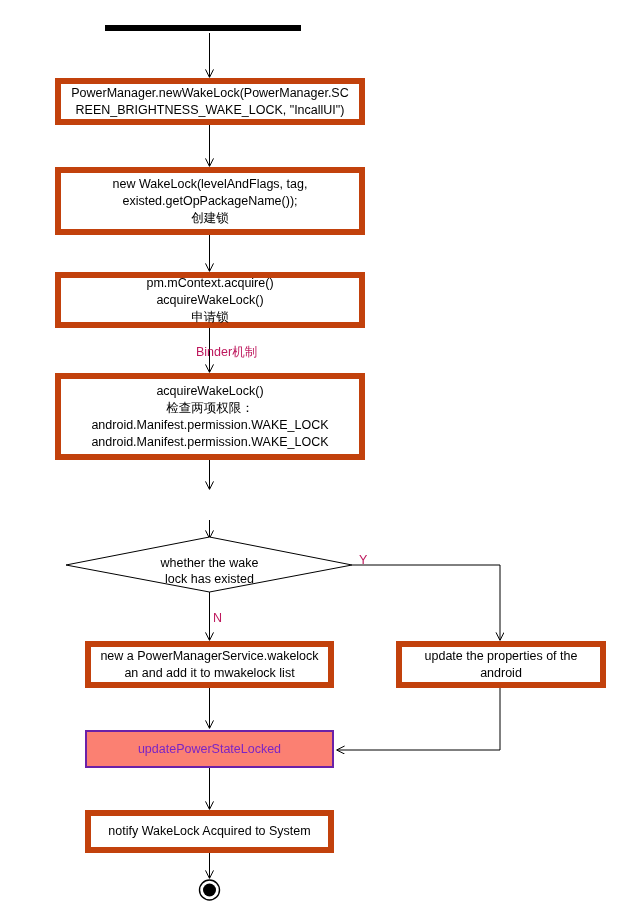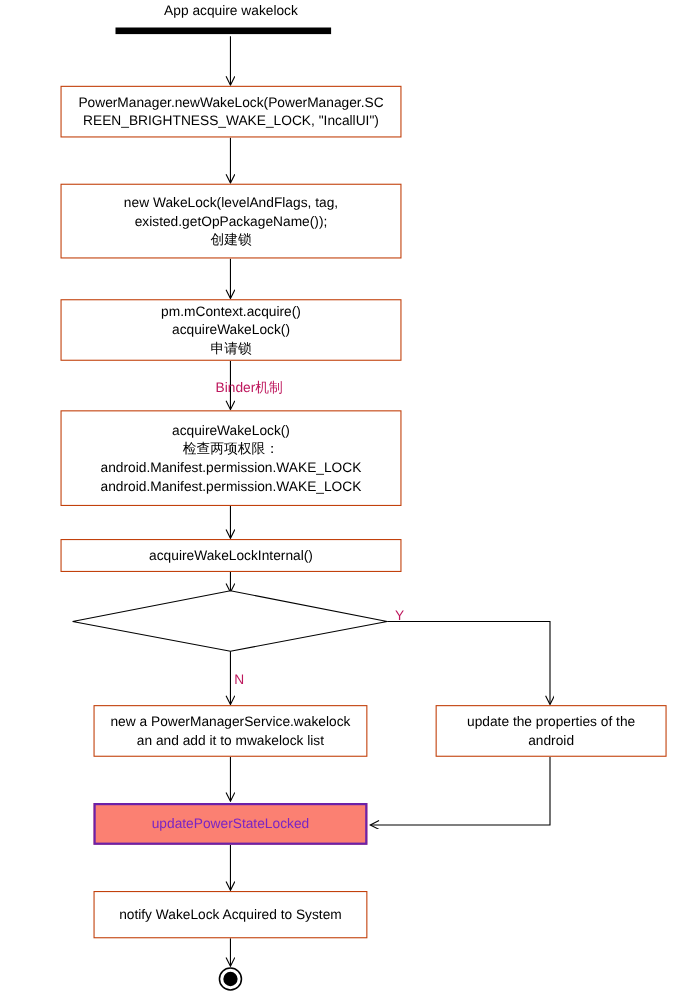--- a/index.html
+++ b/index.html
@@ -29,21 +29,21 @@
     pointer-events: none;
   }
   .node {
     position: absolute;
     box-sizing: border-box;
     display: flex;
     align-items: center;
     justify-content: center;
     text-align: center;
     background: #ffffff;
-    border: 1px solid #c2410c;
+    border: 6px solid #c2410c;
     font-size: 12.5px;
     line-height: 17px;
     color: #000000;
     white-space: pre-line;
     padding: 0 3px;
   }
   .node.highlight {
     background: #fb8072;
     border: 2px solid #6b21a8;
     color: #7b25c4;
@@ -114,41 +114,41 @@
 
       <line x1="209.5" y1="768" x2="209.5" y2="809" marker-end="url(#arrow)"></line>
 
       <line x1="209.5" y1="850" x2="209.5" y2="878" marker-end="url(#arrow)"></line>
 
       <circle cx="209.5" cy="890" r="10" fill="#ffffff" stroke="#000000" stroke-width="1.4"></circle>
       <circle cx="209.5" cy="890" r="6.5" fill="#000000" stroke="none"></circle>
     </g>
   </svg>
 
-  <div class="start-label" style="left:105px; top:3px; width:210px;">App acquire wakelock</div>
   <div class="start-bar" style="left:105px; top:25px; width:196px; height:6px;"></div>
 
   <div class="node" style="left:55px; top:78px; width:310px; height:47px;">PowerManager.newWakeLock(PowerManager.SC
 REEN_BRIGHTNESS_WAKE_LOCK, "IncallUI")</div>
 
   <div class="node" style="left:55px; top:167px; width:310px; height:68px;">new WakeLock(levelAndFlags, tag,
 existed.getOpPackageName());
 创建锁</div>
 
   <div class="node" style="left:55px; top:272px; width:310px; height:56px;">pm.mContext.acquire()
 acquireWakeLock()
 申请锁</div>
 
   <div class="node" style="left:55px; top:373px; width:310px; height:87px;">acquireWakeLock()
 检查两项权限：
 android.Manifest.permission.WAKE_LOCK
 android.Manifest.permission.WAKE_LOCK</div>
 
-  <div class="node" style="left:55px; top:490px; width:310px; height:30px;">acquireWakeLockInternal()</div>
 
+  <div class="diamond-text" style="left:129px; top:555px; width:161px;">whether the wake
+lock has existed</div>
 
   <div class="node" style="left:85px; top:641px; width:249px; height:47px;">new a PowerManagerService.wakelock
 an and add it to mwakelock list</div>
 
   <div class="node" style="left:396px; top:641px; width:210px; height:47px;">update the properties of the
 android</div>
 
   <div class="node highlight" style="left:85px; top:730px; width:249px; height:38px;">updatePowerStateLocked</div>
 
   <div class="node" style="left:85px; top:810px; width:249px; height:43px;">notify WakeLock Acquired to System</div>

